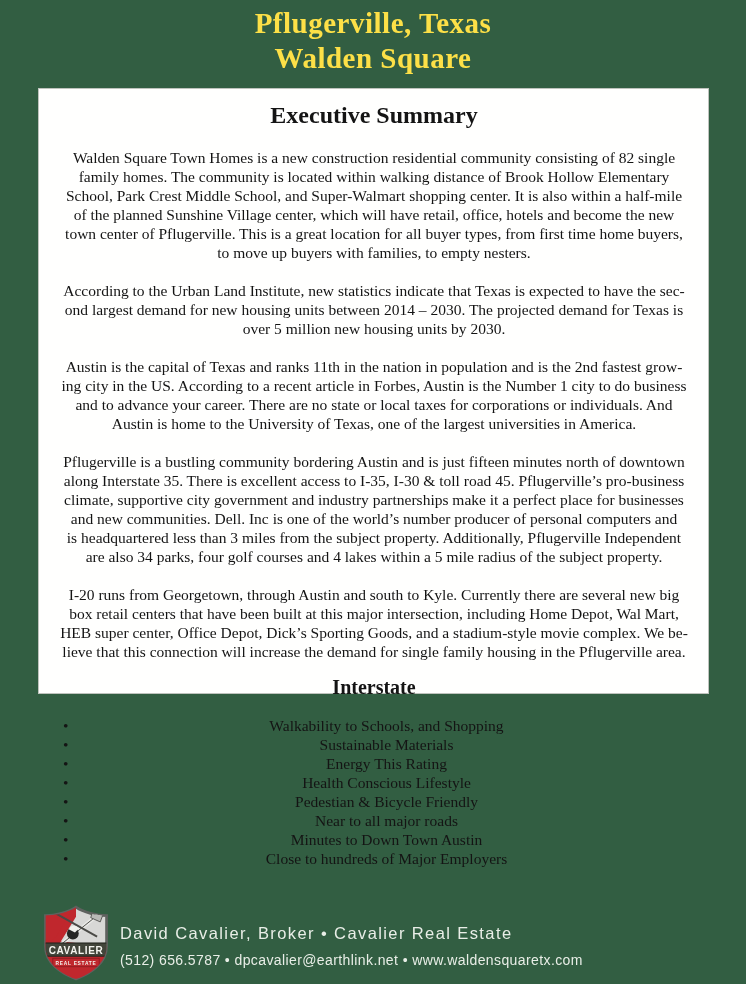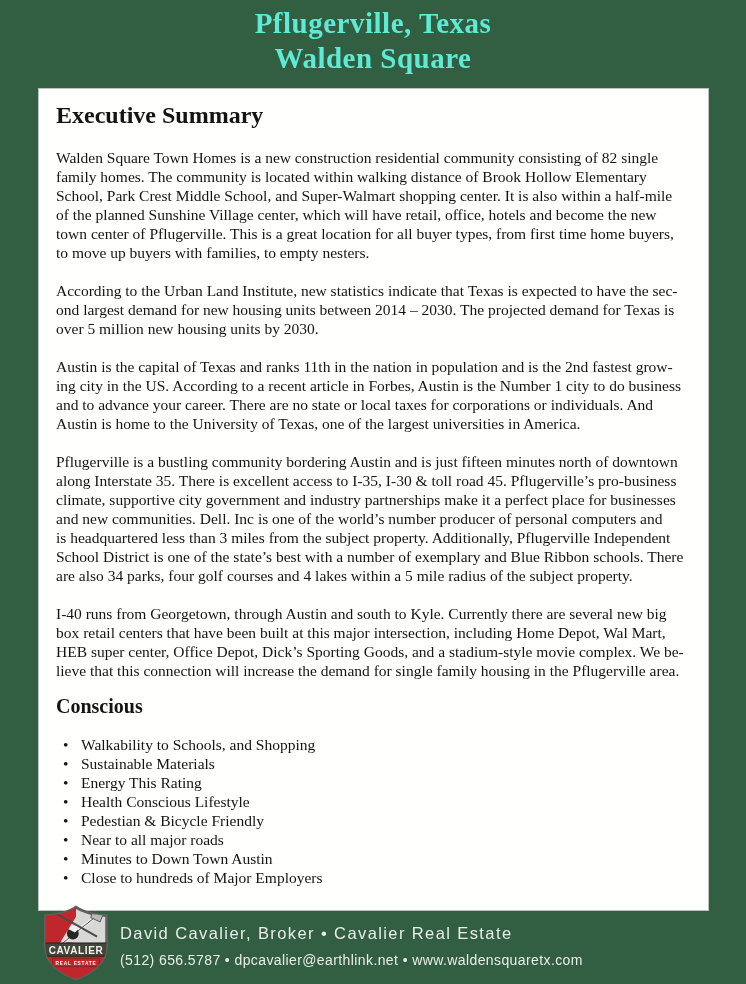--- a/index.html
+++ b/index.html
@@ -11,42 +11,43 @@
     overflow: hidden;
     font-family: "Liberation Serif", serif;
   }
 
   
   .header {
     position: absolute;
     top: 0; left: 0; right: 0;
     height: 88px;
     text-align: center;
-    color: #5eead4;
+    color: #fde047;
   }
   .header-title {
     padding-top: 6px;
     font-size: 29px;
     line-height: 35px;
     font-weight: bold;
     letter-spacing: 0.5px;
   }
 
   
   .panel {
     position: absolute;
     left: 38px;
     top: 88px;
     width: 671px;
-    height: 823px;
+    height: 606px;
     background: #fffffe;
     border: 1px solid #bfc3bd;
     box-sizing: border-box;
     padding: 12px 16px 0 17px;
     color: #141414;
+    text-align: center;
   }
   .exec-heading {
     font-size: 24px;
     line-height: 28px;
     font-weight: bold;
     margin: 0;
   }
   .para {
     margin-top: 19px;
     font-size: 15.5px;
@@ -140,31 +141,30 @@
         <div class="text-line">ing city in the US. According to a recent article in Forbes, Austin is the Number 1 city to do business</div>
         <div class="text-line">and to advance your career. There are no state or local taxes for corporations or individuals. And</div>
         <div class="text-line">Austin is home to the University of Texas, one of the largest universities in America.</div>
       </div>
     <div class="para">
         <div class="text-line">Pflugerville is a bustling community bordering Austin and is just fifteen minutes north of downtown</div>
         <div class="text-line">along Interstate 35. There is excellent access to I-35, I-30 &amp; toll road 45. Pflugerville’s pro-business</div>
         <div class="text-line">climate, supportive city government and industry partnerships make it a perfect place for businesses</div>
         <div class="text-line">and new communities. Dell. Inc is one of the world’s number producer of personal computers and</div>
         <div class="text-line">is headquartered less than 3 miles from the subject property. Additionally, Pflugerville Independent</div>
-        <div class="text-line">School District is one of the state’s best with a number of exemplary and Blue Ribbon schools. There</div>
         <div class="text-line">are also 34 parks, four golf courses and 4 lakes within a 5 mile radius of the subject property.</div>
       </div>
     <div class="para">
-        <div class="text-line">I-40 runs from Georgetown, through Austin and south to Kyle. Currently there are several new big</div>
+        <div class="text-line">I-20 runs from Georgetown, through Austin and south to Kyle. Currently there are several new big</div>
         <div class="text-line">box retail centers that have been built at this major intersection, including Home Depot, Wal Mart,</div>
         <div class="text-line">HEB super center, Office Depot, Dick’s Sporting Goods, and a stadium-style movie complex. We be-</div>
         <div class="text-line">lieve that this connection will increase the demand for single family housing in the Pflugerville area.</div>
       </div>
 
-    <div class="highlights-heading">Conscious</div>
+    <div class="highlights-heading">Interstate</div>
     <div class="bullets">
         <div class="bullet-item">Walkability to Schools, and Shopping</div>
         <div class="bullet-item">Sustainable Materials</div>
         <div class="bullet-item">Energy This Rating</div>
         <div class="bullet-item">Health Conscious Lifestyle</div>
         <div class="bullet-item">Pedestian &amp; Bicycle Friendly</div>
         <div class="bullet-item">Near to all major roads</div>
         <div class="bullet-item">Minutes to Down Town Austin</div>
         <div class="bullet-item">Close to hundreds of Major Employers</div>
       </div>

